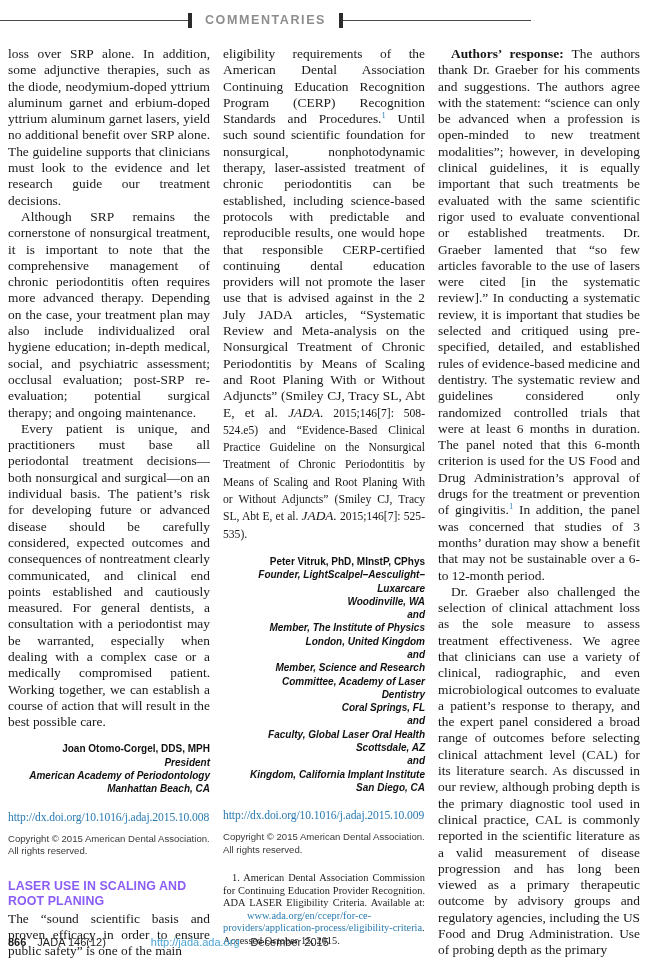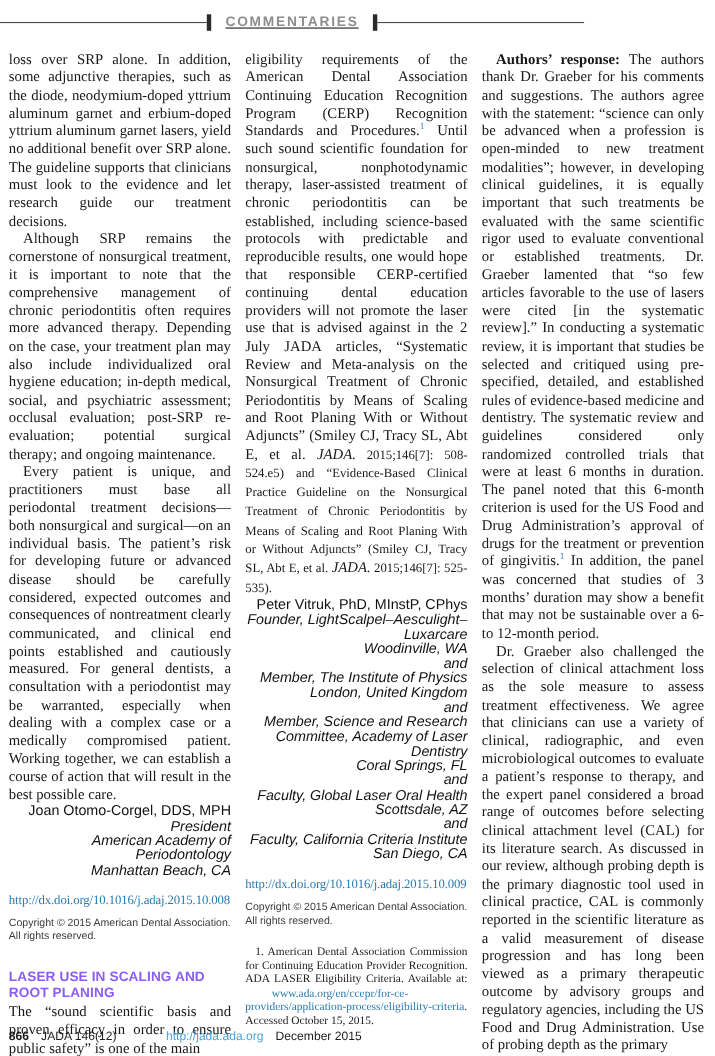--- a/index.html
+++ b/index.html
@@ -19,21 +19,20 @@
 
   
   .running-head {
     position: absolute;
     top: 10px;
     left: 0;
     width: 531px;
     height: 20px;
     display: flex;
     align-items: center;
-    text-decoration: underline;
   }
   .rh-rule {
     flex: 1 1 auto;
     height: 1px;
     background: #4a4a4a;
   }
   .rh-cap {
     width: 4px;
     height: 15px;
     background: #2b2b2b;
@@ -85,26 +84,27 @@
     font-size: 8.5px;
     vertical-align: super;
     line-height: 0;
     color: #2f7fb5;
   }
   .sm { font-size: 11.6px; }
 
   
   .signature {
     font-family: "Liberation Sans", sans-serif;
-    font-size: 13px;
+    font-size: 10px;
     line-height: 13.3px;
     text-align: right;
     font-style: italic;
-    font-weight: normal;
+    font-weight: bold;
     color: #111111;
+    margin-top: 12px;
   }
   .signature .name {
     font-style: normal;
   }
 
   
   .doi {
     font-family: "Liberation Serif", serif;
     font-size: 11.6px;
     color: #2a7ab0;
@@ -213,21 +213,21 @@
         <div>London, United Kingdom</div>
         <div>and</div>
         <div>Member, Science and Research</div>
         <div>Committee, Academy of Laser</div>
         <div>Dentistry</div>
         <div>Coral Springs, FL</div>
         <div>and</div>
         <div>Faculty, Global Laser Oral Health</div>
         <div>Scottsdale, AZ</div>
         <div>and</div>
-        <div>Faculty, California Criteria Institute</div>
+        <div>Kingdom, California Implant Institute</div>
         <div>San Diego, CA</div>
       </div>
 
       <div class="doi">http://dx.doi.org/10.1016/j.adaj.2015.10.009</div>
 
       <div class="copyright">Copyright © 2015 American Dental Association. All rights reserved.</div>
 
       <p class="refnote"><span>1.</span><span> American Dental Association Commission for Continuing Education Provider Recognition. ADA LASER Eligibility Criteria. Available at: </span><span class="url">www.ada.org/en/ccepr/for-ce-providers/application-process/eligibility-criteria</span><span>. Accessed October 15, 2015.</span></p>
     </div>
 

